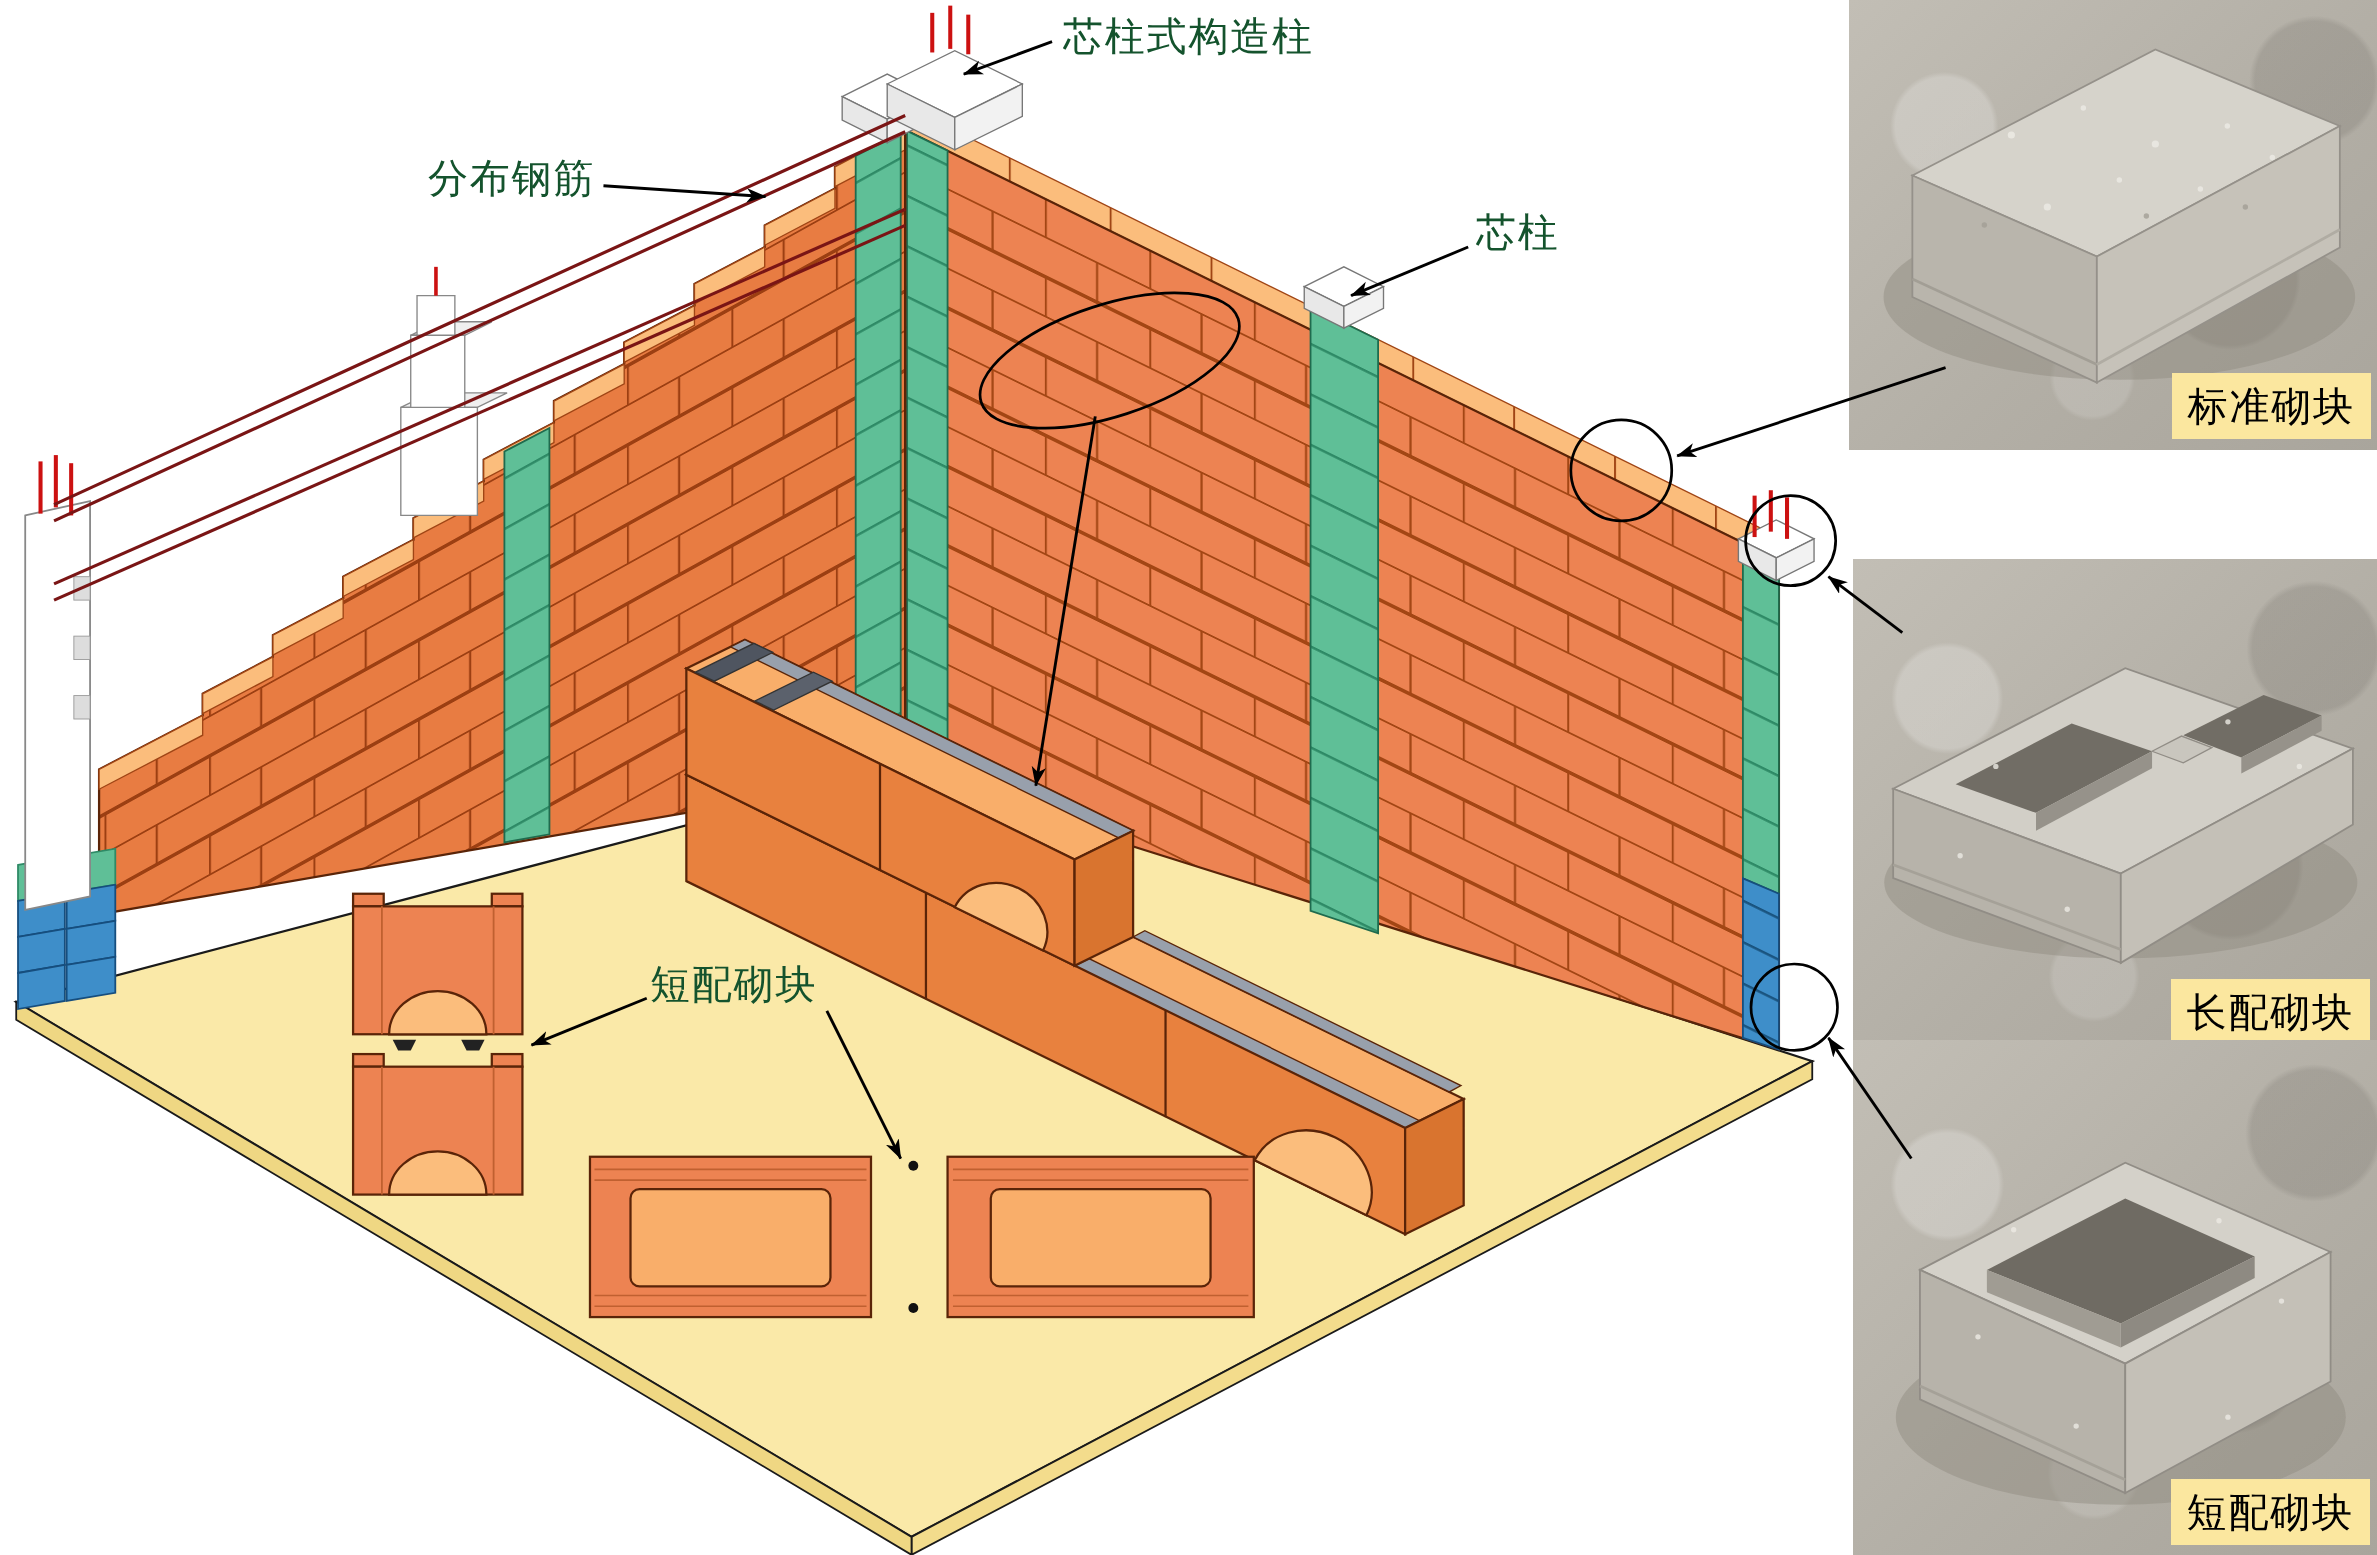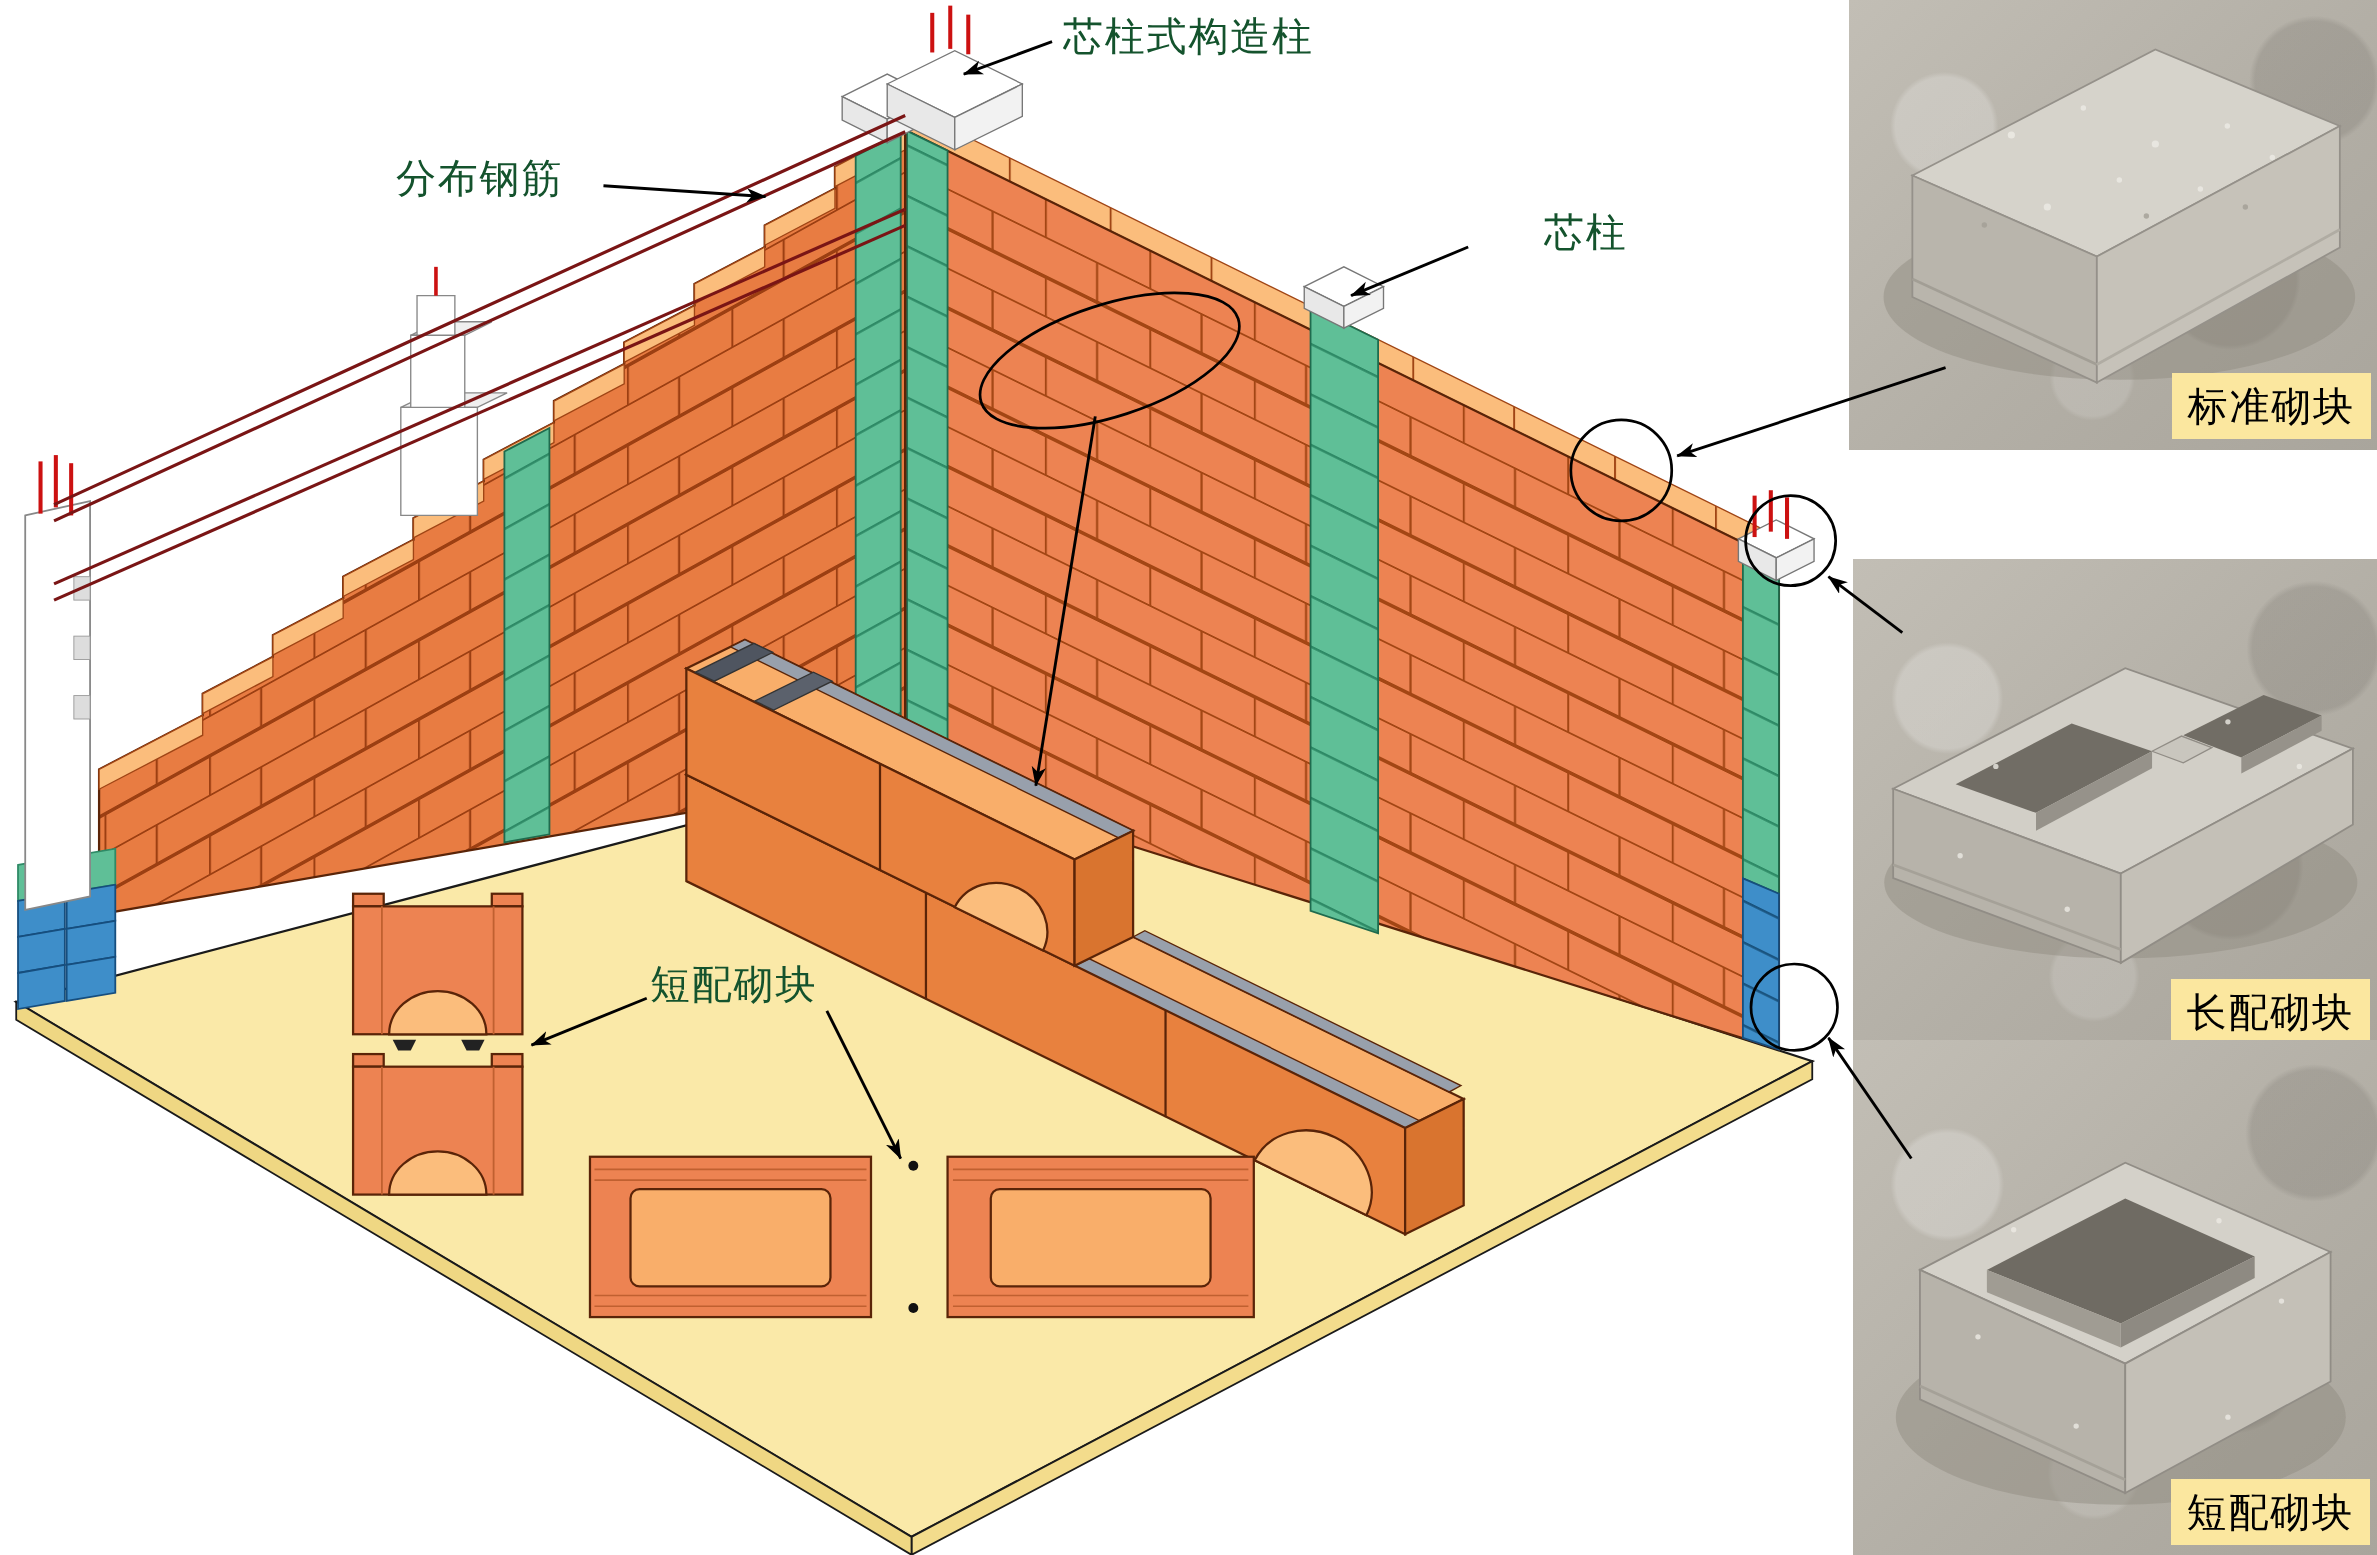--- a/index.html
+++ b/index.html
@@ -321,18 +321,18 @@
       <line x1="718" y1="1108" x2="590" y2="1160" marker-end="url(#ah)"></line>
       <line x1="918" y1="1122" x2="1000" y2="1286" marker-end="url(#ah)"></line>
       <line x1="1216" y1="462" x2="1150" y2="872" marker-end="url(#ah)"></line>
       <line x1="2160" y1="408" x2="1862" y2="506" marker-end="url(#ah)"></line>
       <line x1="2112" y1="702" x2="2030" y2="640" marker-end="url(#ah)"></line>
       <line x1="2122" y1="1286" x2="2030" y2="1152" marker-end="url(#ah)"></line>
     </g>
   </svg>
 
   <div class="ann-label" style="left:1063px;top:9px;">芯柱式构造柱</div>
-  <div class="ann-label" style="left:396px;top:151px;">分布钢筋</div>
-  <div class="ann-label" style="left:1544px;top:205px;">芯柱</div>
+  <div class="ann-label" style="left:428px;top:151px;">分布钢筋</div>
+  <div class="ann-label" style="left:1476px;top:205px;">芯柱</div>
   <div class="ann-label" style="left:650px;top:957px;">短配砌块</div>
 
 </div>
 
 
 </body></html>

